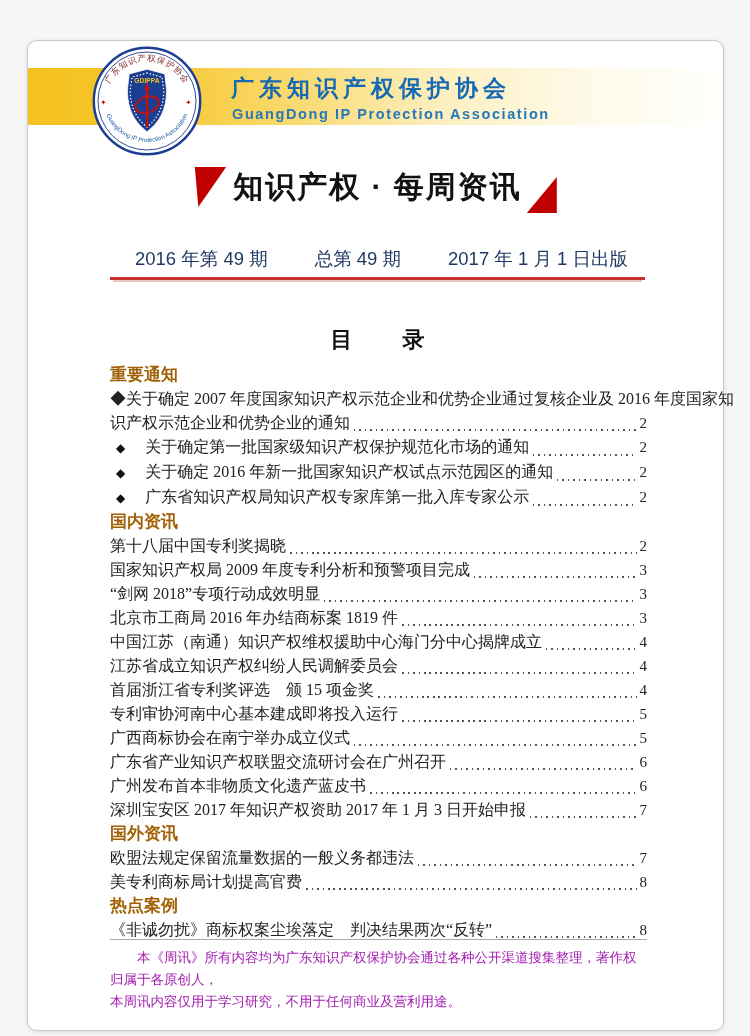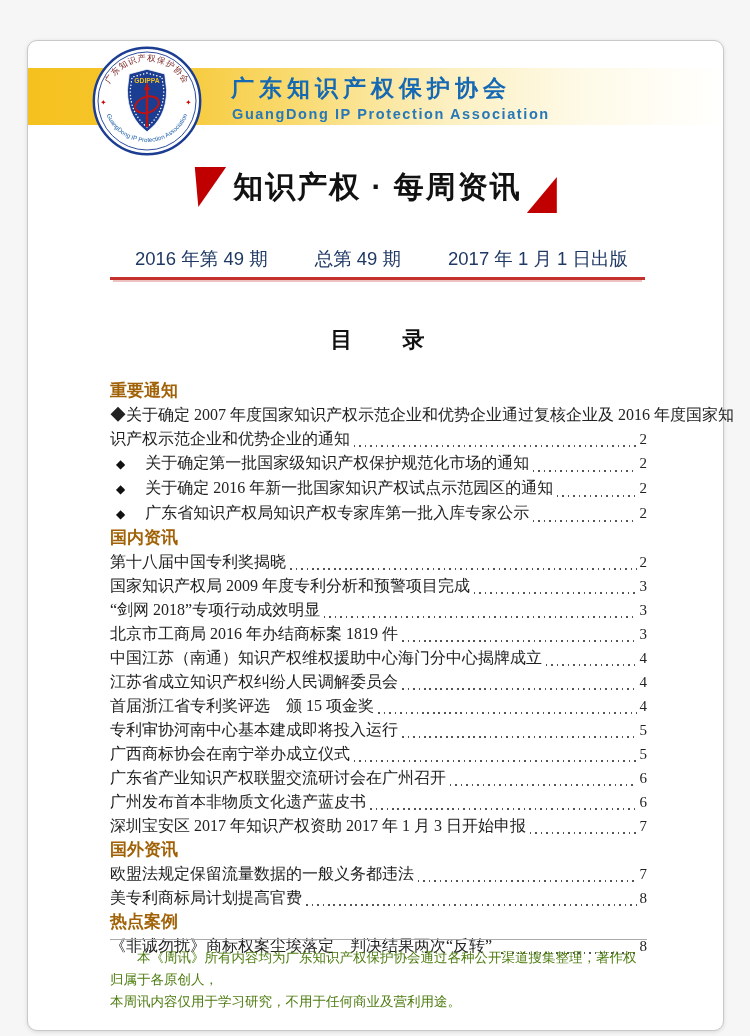--- a/index.html
+++ b/index.html
@@ -57,21 +57,21 @@
     border-bottom:3px solid #C5312D;
     box-shadow:0 5px 0 -3px rgba(197,49,45,.30);
     font-family:"Liberation Sans",sans-serif;
     font-size:18.5px;color:#1F3864;white-space:nowrap;
   }
   
   .toc{position:absolute;left:82px;top:286px;width:537px;}
   .toc-heading{
     text-align:center;font-family:"Liberation Sans",sans-serif;
     font-size:22px;font-weight:bold;color:#111;letter-spacing:2px;
-    line-height:26px;margin-bottom:26px;
+    line-height:26px;margin-bottom:10px;
   }
   .toc-section{
     font-family:"Liberation Sans",sans-serif;font-weight:bold;
     font-size:17px;color:#a16207;line-height:24px;
   }
   .toc-row{
     display:flex;align-items:baseline;
     font-size:16px;color:#222;line-height:24px;white-space:nowrap;
   }
   .toc-row .bullet{
@@ -84,21 +84,21 @@
   }
   .toc-row .page{flex:none;font-size:15px;color:#222;}
   .toc-cont{ 
     font-size:16px;color:#222;line-height:24px;white-space:nowrap;
   }
   
   .footer{
     position:absolute;left:82px;top:898px;width:537px;
     border-top:1px solid #aaaaaa;padding-top:7px;
     font-family:"Liberation Sans",sans-serif;
-    font-size:13.5px;color:#4d7c0f;line-height:22px;
+    font-size:13.5px;color:#a21caf;line-height:22px;
   }
   .footer .l1{text-indent:2em;}
 </style>
 </head>
 <body>
 
 <div class="page-card">
 
   <div class="gold-band"></div>
 

